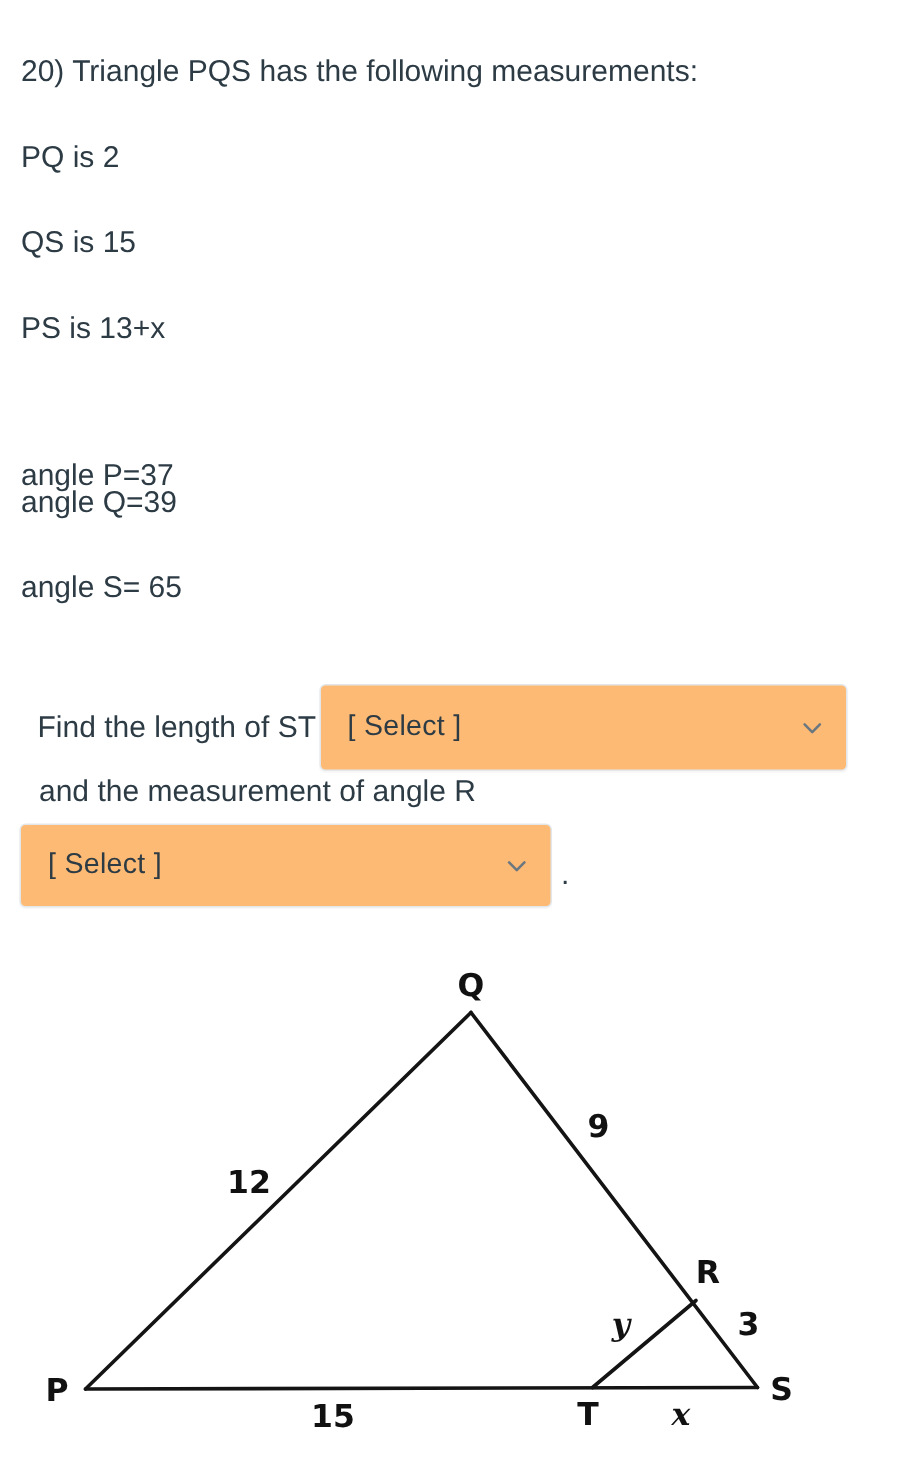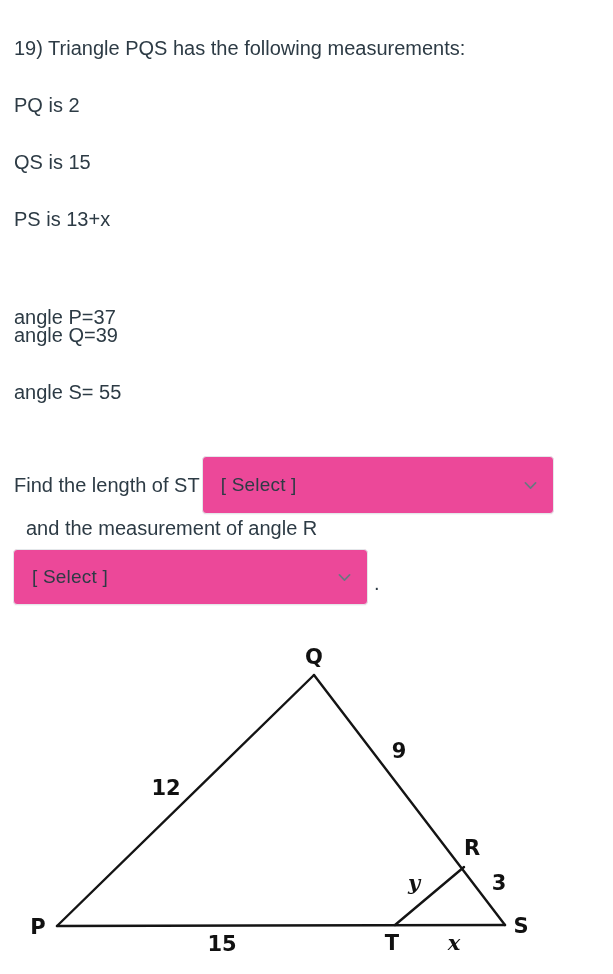--- a/index.html
+++ b/index.html
@@ -43,39 +43,39 @@
   .p6 { position: absolute; left: 0; top: 322px; }
   .p7 { position: absolute; left: 0; top: 379px; }
 
   
   .p8 {
     position: absolute;
     left: 0;
     top: 456px;
     display: flex;
     align-items: center;
-    padding: 0 14px;
+    padding: 0 25px;
   }
   .p9 {
     position: absolute;
     left: 0;
     top: 515px;
     padding: 0 26px;
   }
   .p10 {
     position: absolute;
     left: 13px;
     top: 549px;
     display: flex;
     align-items: flex-end;
   }
 
   .select-box {
     box-sizing: border-box;
-    background: #ec4899;
+    background: #fdba74;
     border: 1px solid #e4e7ea;
     border-radius: 4px;
     display: flex;
     align-items: center;
     justify-content: space-between;
     padding: 0 14px 0 18px;
     cursor: pointer;
     font-size: 19px;
     color: #2d3b45;
     box-shadow: 0 1px 1px rgba(0,0,0,0.035);
@@ -140,27 +140,27 @@
     fill: none;
     stroke-linecap: round;
     stroke-linejoin: round;
   }
 </style>
 </head>
 <body>
 
 <div id="question-body">
 
-  <p class="q-line p1">19) Triangle PQS has the following measurements:</p>
+  <p class="q-line p1">20) Triangle PQS has the following measurements:</p>
   <p class="q-line p2">PQ is 2</p>
   <p class="q-line p3">QS is 15</p>
   <p class="q-line p4">PS is 13+x</p>
   <p class="q-line p5">angle P=37</p>
   <p class="q-line p6">angle Q=39</p>
-  <p class="q-line p7">angle S= 55</p>
+  <p class="q-line p7">angle S= 65</p>
 
   <div class="p8">
     <span class="q-line" style="padding:0;">Find the length of ST</span>
     <div class="select-box" id="select-st">
       <span class="select-value">[ Select ]</span>
       <span class="chevron">
         <svg viewBox="0 0 20 20" aria-hidden="true">
           <path d="M4 7 L10 13 L16 7" fill="none" stroke="currentColor" stroke-width="2" stroke-linecap="round" stroke-linejoin="round"></path>
         </svg>
       </span>

